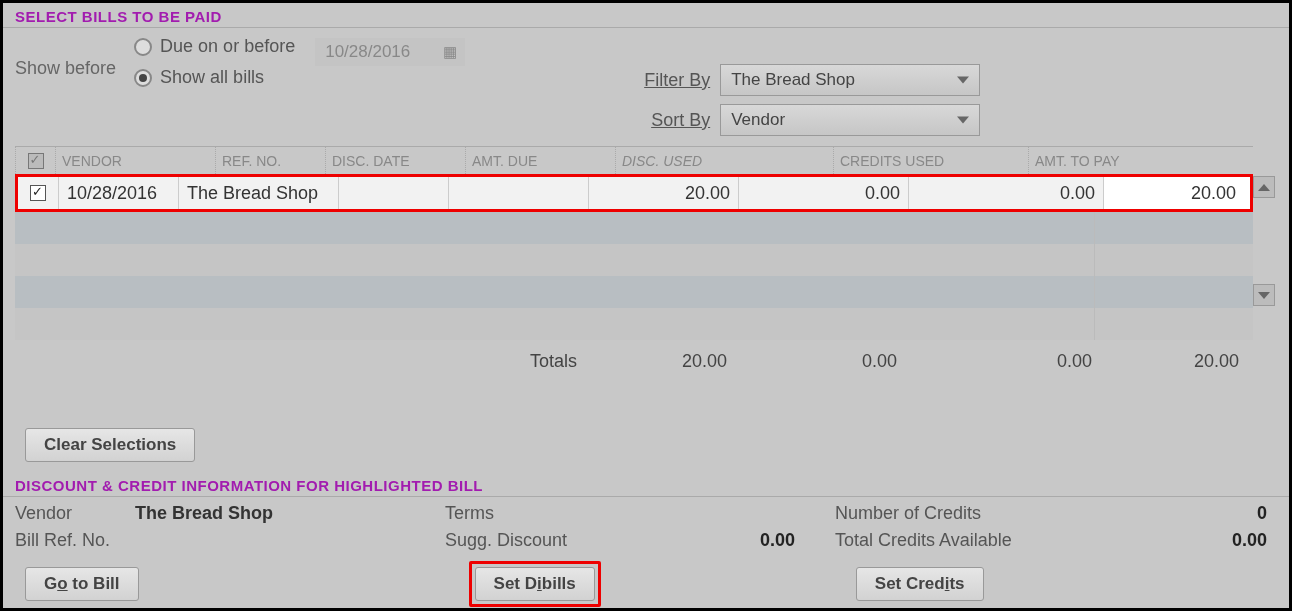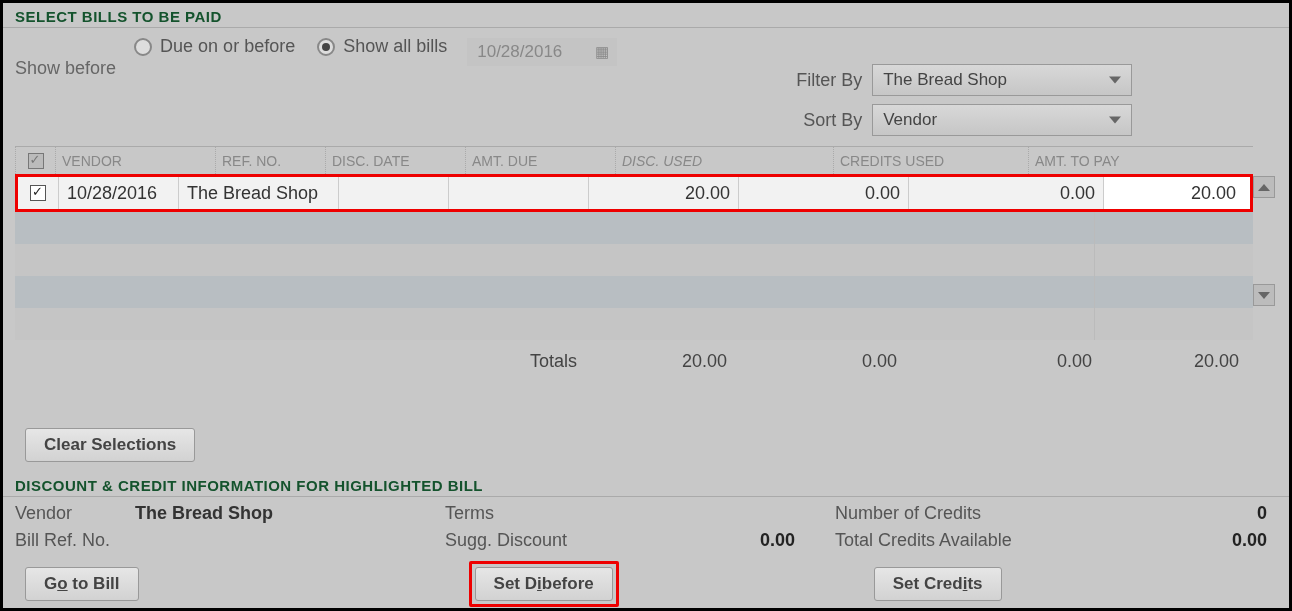--- a/index.html
+++ b/index.html
@@ -8,38 +8,38 @@
     background: #c8c8c8;
     width: 1292px;
     height: 611px;
     position: relative;
     border: 3px solid #000;
     font-size: 17px;
     color: #555;
   }
   .section-title {
     font-weight: bold;
-    color: #14532d;
+    color: #a21caf;
     font-size: 15px;
     letter-spacing: 0.5px;
     padding: 5px 12px 2px;
     border-bottom: 1px solid #aaa;
   }
   .filter-area {
     display: flex;
     padding: 8px 12px 4px 12px;
     align-items: flex-start;
   }
   .show-bills-label { 
     color: #666; 
     font-size: 18px; 
     margin-top: 22px; 
     margin-right: 18px;
   }
-  .radio-group { display: flex; flex-direction: row; gap: 22px; margin-right: 20px; }
+  .radio-group { display: flex; flex-direction: column; gap: 10px; margin-right: 20px; }
   .radio-row { display: flex; align-items: center; gap: 8px; font-size: 18px; color: #555; }
   .radio {
     width: 18px; height: 18px; border-radius: 50%;
     border: 2px solid #888; background: #ddd; position: relative;
     display: inline-block;
   }
   .radio.selected::after {
     content: ""; position: absolute; top: 3px; left: 3px;
     width: 8px; height: 8px; border-radius: 50%; background: #444;
   }
@@ -49,21 +49,21 @@
     width: 150px; display: inline-flex; align-items: center;
   }
   .cal-icon {
     position: absolute; right: 8px; top: 5px; color: #888; font-size: 15px;
   }
   .filter-sort {
     margin-left: 165px; display: flex; flex-direction: column; gap: 8px;
     margin-top: 28px;
   }
   .fs-row { display: flex; align-items: center; gap: 10px; }
-  .fs-label { width: 80px; text-align: right; color: #555; font-size: 18px; }
+  .fs-label { width: 80px; text-align: right; color: #555; font-size: 18px; text-decoration: underline; }
   .dropdown {
     width: 260px; height: 32px; background: linear-gradient(#d8d8d8,#c6c6c6);
     border: 1px solid #999; display: flex; align-items: center;
     padding: 0 10px; position: relative; color: #444; font-size: 17px;
   }
   .dropdown .dd-arrow {
     position: absolute; right: 10px; top: 50%; transform: translateY(-50%);
     width: 0; height: 0; border-left: 6px solid transparent;
     border-right: 6px solid transparent; border-top: 7px solid #666;
   }
@@ -292,17 +292,17 @@
   <span class="lbl">Sugg. Discount</span>
   <span class="val-right" style="padding-right:40px;">0.00</span>
   <span class="lbl">Total Credits Available</span>
   <span class="val-right">0.00</span>
 </div>
 
 <div class="btn-row">
   <span class="btn"><span>G</span><span class="underline-char">o</span><span> to Bill</span></span>
   <div class="gap1"></div>
   <span class="red-box">
-    <span class="btn"><span>Set D</span><span class="underline-char">i</span><span>before</span></span>
+    <span class="btn"><span>Set D</span><span class="underline-char">i</span><span>bills</span></span>
   </span>
   <div class="gap2"></div>
   <span class="btn"><span>Set Cred</span><span class="underline-char">i</span><span>ts</span></span>
 </div>
 
 </body></html>

